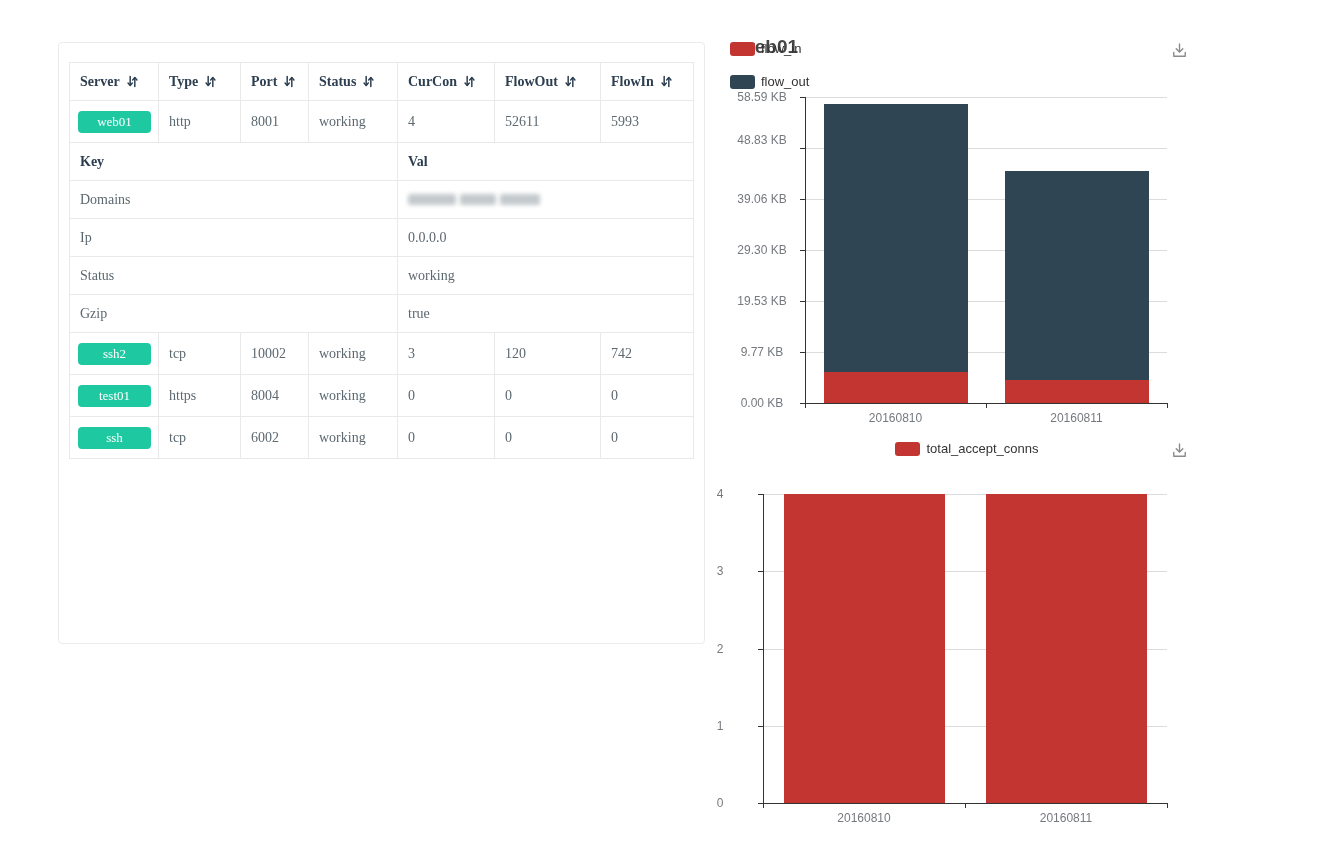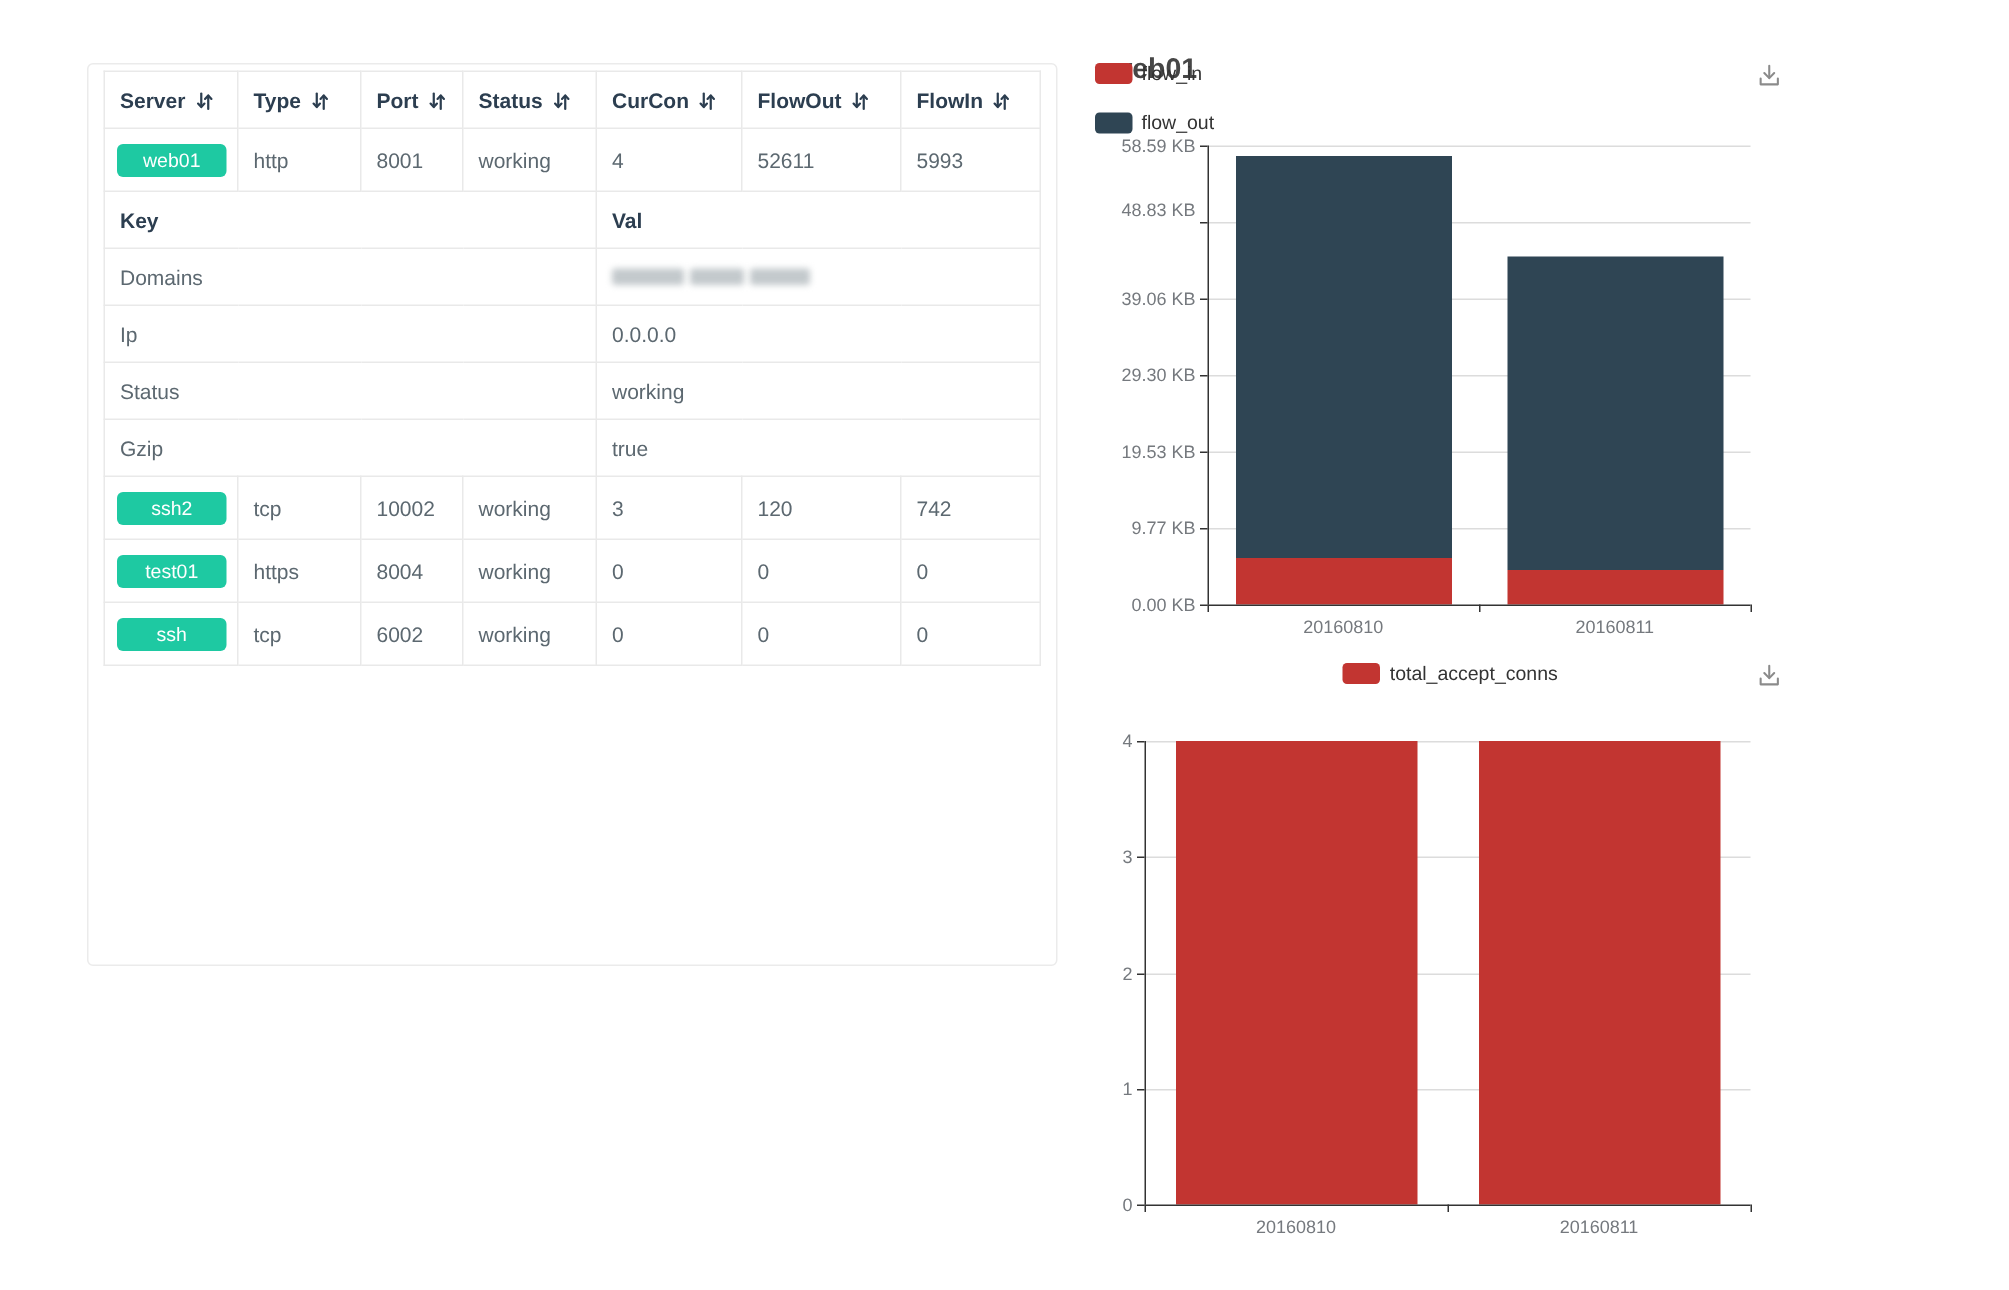--- a/index.html
+++ b/index.html
@@ -5,21 +5,22 @@
   html,body{margin:0;padding:0;}
   body{
     width:1339px;height:860px;position:relative;background:#ffffff;
     font-family:"Liberation Sans","DejaVu Sans",sans-serif;
     -webkit-font-smoothing:antialiased;overflow:hidden;
   }
   
   .card{
     position:absolute;left:58px;top:42px;width:647px;height:602px;
     box-sizing:border-box;background:#fff;border:1px solid #ebebeb;border-radius:4px;
-    padding:4px 10px;
+    padding:19px 10px;
+    font-family:Liberation Serif, serif;
   }
   table.srv{border-collapse:collapse;table-layout:fixed;width:624px;}
   table.srv th,table.srv td{
     border:1px solid #e9e9e9;font-size:14px;text-align:left;
     padding:0 6px 0 10px;overflow:hidden;white-space:nowrap;
   }
   table.srv th{color:#2c3e50;font-weight:bold;height:37px;cursor:pointer;}
   table.srv td{color:#5c6870;height:41px;}
   tr.row-kv td, tr.row-kvh th{height:37px;}
   tr.row-kvh th{cursor:default;}
@@ -36,21 +37,21 @@
   .chart-title{position:absolute;font-size:19px;font-weight:bold;color:#464646;}
   .legend{position:absolute;left:0;right:0;display:flex;justify-content:center;gap:18px;}
   .legend-item{display:flex;align-items:center;gap:6px;font-size:13px;color:#333;cursor:pointer;}
   .swatch{width:25px;height:14px;border-radius:3px;}
   .dl{position:absolute;cursor:pointer;line-height:0;}
   .gridline{position:absolute;height:1px;background:#dcdcdc;}
   .axis-x{position:absolute;height:1px;background:#333;}
   .axis-y{position:absolute;width:1px;background:#333;}
   .tick-y{position:absolute;width:5px;height:1px;background:#333;}
   .tick-x{position:absolute;width:1px;height:5px;background:#333;}
-  .ylab{position:absolute;width:70px;text-align:right;font-size:12px;color:#75797e;}
+  .ylab{position:absolute;width:70px;text-align:center;font-size:12px;color:#75797e;}
   .xlab{position:absolute;width:110px;text-align:center;font-size:12px;color:#75797e;}
   .bar-seg{position:absolute;}
 </style>
 </head>
 <body>
 
 <div class="card">
   <table class="srv">
     <colgroup>
       <col style="width:89px">

